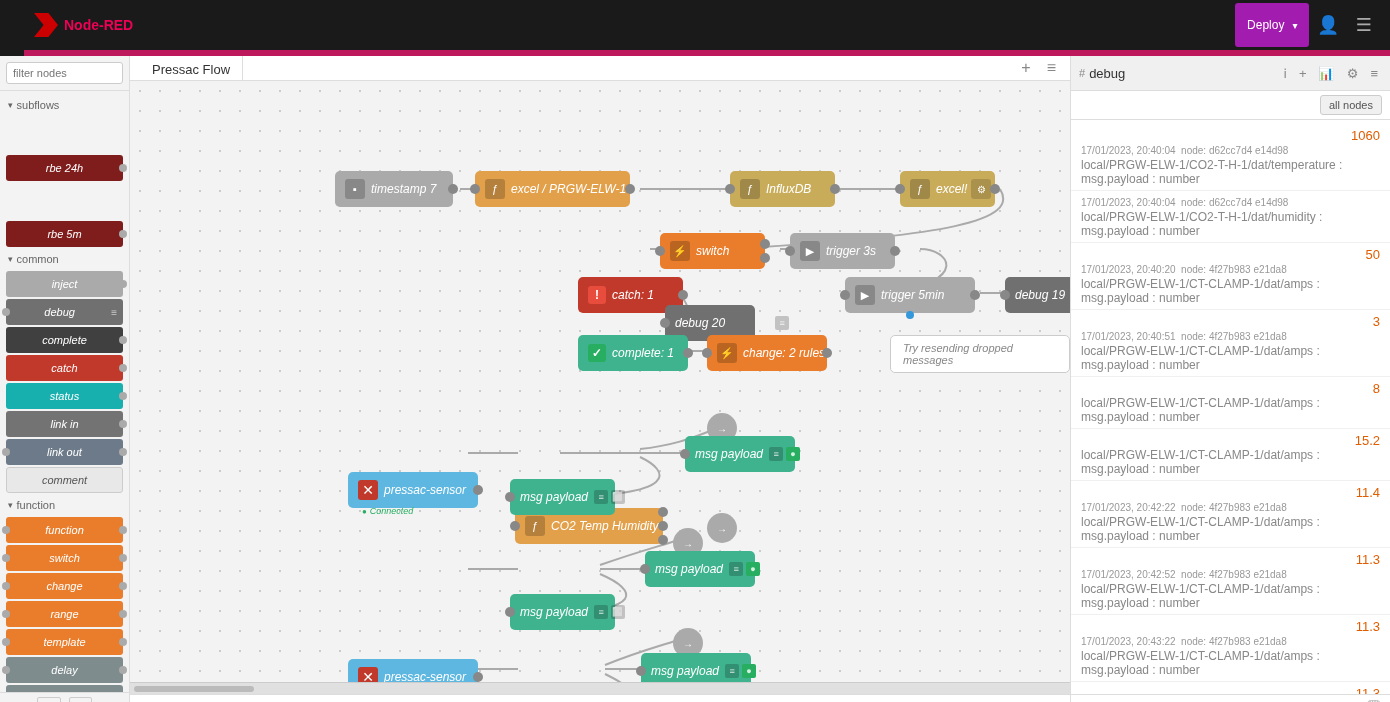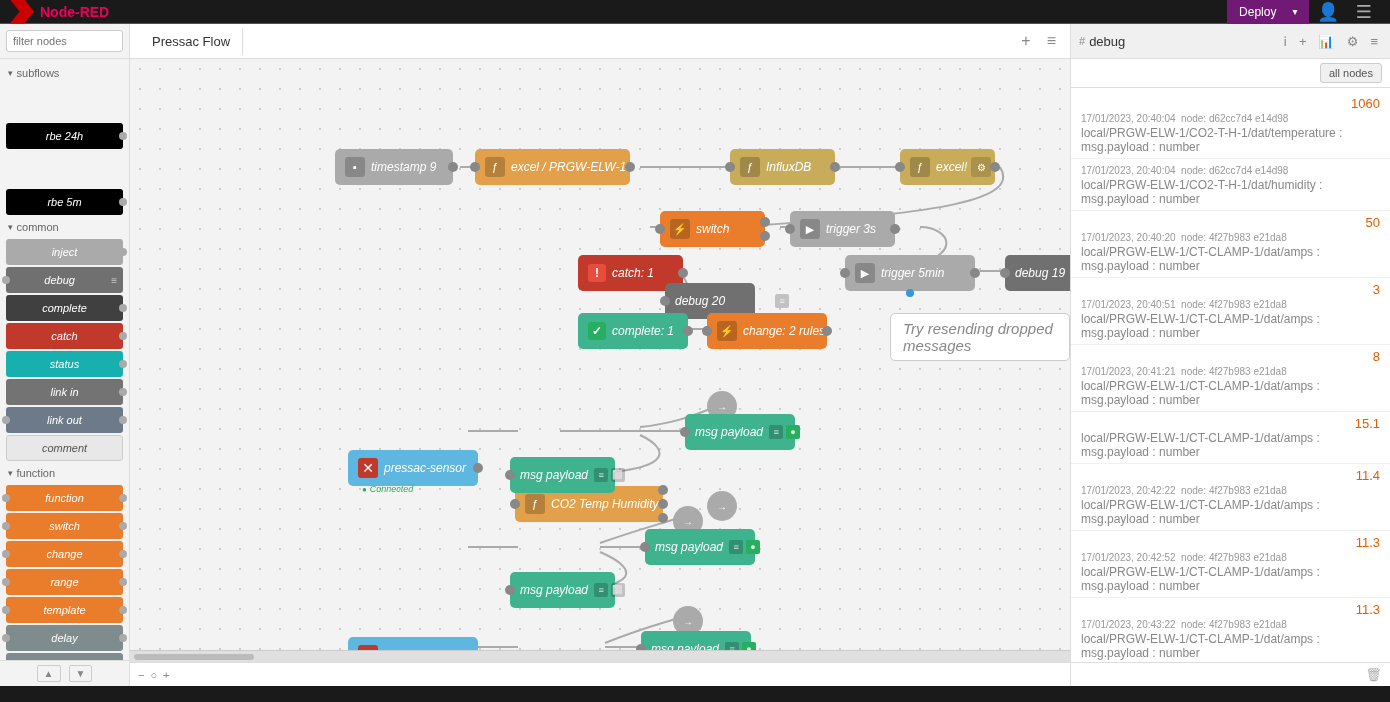--- a/index.html
+++ b/index.html
@@ -1,47 +1,47 @@
 <!DOCTYPE html>
 <html><head>
   <meta charset="utf-8">
   <style>
     * { box-sizing: border-box; margin: 0; padding: 0; }
     body { font-family: 'Helvetica Neue', Arial, sans-serif; font-size: 12px; background: #1a1a1a; color: #ccc; overflow: hidden; height: 702px; width: 1390px; }
 
     
-    #topbar { display: flex; align-items: center; background: #1a1a1a; height: 24px; padding: 0 10px; border-bottom: 1px solid #be185d; }
+    #topbar { display: flex; align-items: center; background: #1a1a1a; height: 56px; padding: 0 10px; border-bottom: 6px solid #be185d; margin-left: 24px; }
     #topbar .logo { display: flex; align-items: center; gap: 6px; color: #e05; font-weight: bold; font-size: 14px; }
     #topbar .logo .logo-icon { width: 24px; height: 24px; background: #cc0000; clip-path: polygon(0 0, 60% 0, 100% 50%, 60% 100%, 0 100%, 40% 50%); }
     #topbar .spacer { flex: 1; }
-    #topbar .deploy-btn { background: #701a75; color: #fff; border: none; padding: 15px 12px; border-radius: 3px; cursor: pointer; font-size: 12px; display: flex; align-items: center; gap: 16px; }
+    #topbar .deploy-btn { background: #a21caf; color: #fff; border: none; padding: 15px 12px; border-radius: 3px; cursor: pointer; font-size: 12px; display: flex; align-items: center; gap: 8px; }
     #topbar .deploy-btn .arrow { font-size: 10px; }
     #topbar .user-icon, #topbar .menu-icon { background: none; border: none; color: #aaa; font-size: 18px; cursor: pointer; padding: 0 8px; }
 
     
     #main { display: flex; height: calc(702px - 40px); }
 
     
     #sidebar { width: 130px; background: #f3f3f3; border-right: 1px solid #ddd; display: flex; flex-direction: column; overflow: hidden; }
     #sidebar-search { padding: 6px; border-bottom: 1px solid #ddd; }
     #sidebar-search input { width: 100%; padding: 4px 6px; border: 1px solid #ccc; border-radius: 3px; font-size: 11px; background: #fff; }
     #sidebar-nodes { overflow-y: auto; flex: 1; padding: 4px 0; }
     .sidebar-section-header { display: flex; align-items: center; gap: 4px; padding: 4px 8px; font-size: 11px; color: #666; cursor: pointer; }
     .sidebar-section-header .chevron { font-size: 9px; }
     .sidebar-node { display: flex; align-items: center; margin: 2px 6px; border-radius: 3px; padding: 4px 6px; cursor: pointer; color: #fff; font-size: 11px; height: 26px; position: relative; }
     .sidebar-node .node-label { flex: 1; text-align: center; font-style: italic; }
     .sidebar-node .node-port-right { width: 8px; height: 8px; background: #aaa; border-radius: 50%; position: absolute; right: -4px; top: 50%; transform: translateY(-50%); }
     .sidebar-node .node-port-left { width: 8px; height: 8px; background: #aaa; border-radius: 50%; position: absolute; left: -4px; top: 50%; transform: translateY(-50%); }
 
     
-    .node-salmon { background: #000000; margin-top: 40px; }
+    .node-salmon { background: #7f1d1d; margin-top: 40px; }
 
     
     #canvas-area { flex: 1; display: flex; flex-direction: column; background: #f9f9f9; overflow: hidden; }
-    #canvas-header { display: flex; align-items: center; background: #fff; border-bottom: 1px solid #ddd; height: 35px; padding: 0 10px; gap: 8px; }
+    #canvas-header { display: flex; background: #fff; border-bottom: 1px solid #ddd; height: 25px; padding: 0 10px; gap: 8px; }
     #canvas-header .tab-label { font-size: 13px; color: #333; padding: 6px 12px; border-right: 1px solid #ddd; }
     #canvas-header .spacer { flex: 1; }
     #canvas-header .add-btn, #canvas-header .menu-btn { background: none; border: none; color: #888; font-size: 16px; cursor: pointer; padding: 0 4px; }
 
     #canvas { flex: 1; position: relative; overflow: hidden; background-color: #f3f3f3; background-image: radial-gradient(circle, #ccc 1px, transparent 1px); background-size: 20px 20px; }
 
     
     .flow-node { position: absolute; border-radius: 5px; display: flex; align-items: center; padding: 0 10px; height: 36px; font-size: 12px; color: #fff; cursor: pointer; white-space: nowrap; font-style: italic; }
     .flow-node.has-left-port::before { content: ''; width: 10px; height: 10px; background: #888; border-radius: 50%; position: absolute; left: -5px; top: 50%; transform: translateY(-50%); z-index: 2; }
     .flow-node.has-right-port::after { content: ''; width: 10px; height: 10px; background: #888; border-radius: 50%; position: absolute; right: -5px; top: 50%; transform: translateY(-50%); z-index: 2; }
@@ -258,21 +258,21 @@
 
         <path d="M 475 588 C 520 588 520 588 540 588" stroke="#aaa" stroke-width="2" fill="none"></path>
 
         <path d="M 475 584 C 510 570 530 565 545 560" stroke="#aaa" stroke-width="2" fill="none"></path>
 
         <path d="M 475 593 C 510 610 510 618 430 618" stroke="#aaa" stroke-width="2" fill="none"></path>
       </svg>
 
       <div class="flow-node has-right-port" style="background:#aaa; left:205px; top:90px; width:118px;">
         <div class="node-icon">▪</div>
-        <span class="label">timestamp 9</span>
+        <span class="label">timestamp 7</span>
       </div>
 
       <div class="flow-node has-left-port has-right-port" style="background:#e2a04a; left:345px; top:90px; width:155px;">
         <div class="node-icon">ƒ</div>
         <span class="label">excel / PRGW-ELW-1</span>
       </div>
 
       <div class="flow-node has-left-port has-right-port" style="background:#c9ac5a; left:600px; top:90px; width:105px;">
         <div class="node-icon">ƒ</div>
         <span class="label">InfluxDB</span>
@@ -307,21 +307,21 @@
         <div class="node-icon">▶</div>
         <span class="label">trigger 5min</span>
         <div class="debug-dot"></div>
       </div>
 
       <div class="flow-node has-left-port" style="background:#707070; left:875px; top:196px; width:110px;">
         <span class="label">debug 19</span>
 
       </div>
 
-      <div style="position:absolute; left:760px; top:254px; background:#fff; border:1px solid #ccc; border-radius:5px; padding:6px 12px; font-size:15px; color:#888; font-style:italic;">
+      <div style="position:absolute; left:760px; top:254px; background:#fff; border:1px solid #ccc; border-radius:5px; padding:6px 12px; font-size:11px; color:#888; font-style:italic;">
         Try resending dropped messages
       </div>
 
       <div class="flow-node has-left-port" style="background:#707070; left:535px; top:224px; width:90px;gap:44px;">
         <span class="label">debug 20</span>
         <div class="btn-strip">
           <span>≡</span>
         </div>
       </div>
 
@@ -446,25 +446,24 @@
     <div class="debug-meta">17/01/2023, 20:40:20&nbsp;&nbsp;node: 4f27b983 e21da8</div>
     <div class="debug-path">local/PRGW-ELW-1/CT-CLAMP-1/dat/amps : msg.payload : number</div>
   </div>
         <div class="debug-entry">
     <div class="debug-value">3</div>
     <div class="debug-meta">17/01/2023, 20:40:51&nbsp;&nbsp;node: 4f27b983 e21da8</div>
     <div class="debug-path">local/PRGW-ELW-1/CT-CLAMP-1/dat/amps : msg.payload : number</div>
   </div>
         <div class="debug-entry">
     <div class="debug-value">8</div>
-    <div class="debug-meta">17/01/2023, 20:41:21&nbsp;&nbsp;node: 4f27b983 e21da8</div>
-    <div class="debug-path">local/PRGW-ELW-1/CT-CLAMP-1/dat/amps : msg.payload : number</div>
-  </div>
-        <div class="debug-entry">
-    <div class="debug-value">15.1</div>
+    <div class="debug-path">local/PRGW-ELW-1/CT-CLAMP-1/dat/amps : msg.payload : number</div>
+  </div>
+        <div class="debug-entry">
+    <div class="debug-value">15.2</div>
     <div class="debug-path">local/PRGW-ELW-1/CT-CLAMP-1/dat/amps : msg.payload : number</div>
   </div>
         <div class="debug-entry">
     <div class="debug-value">11.4</div>
     <div class="debug-meta">17/01/2023, 20:42:22&nbsp;&nbsp;node: 4f27b983 e21da8</div>
     <div class="debug-path">local/PRGW-ELW-1/CT-CLAMP-1/dat/amps : msg.payload : number</div>
   </div>
         <div class="debug-entry">
     <div class="debug-value">11.3</div>
     <div class="debug-meta">17/01/2023, 20:42:52&nbsp;&nbsp;node: 4f27b983 e21da8</div>

